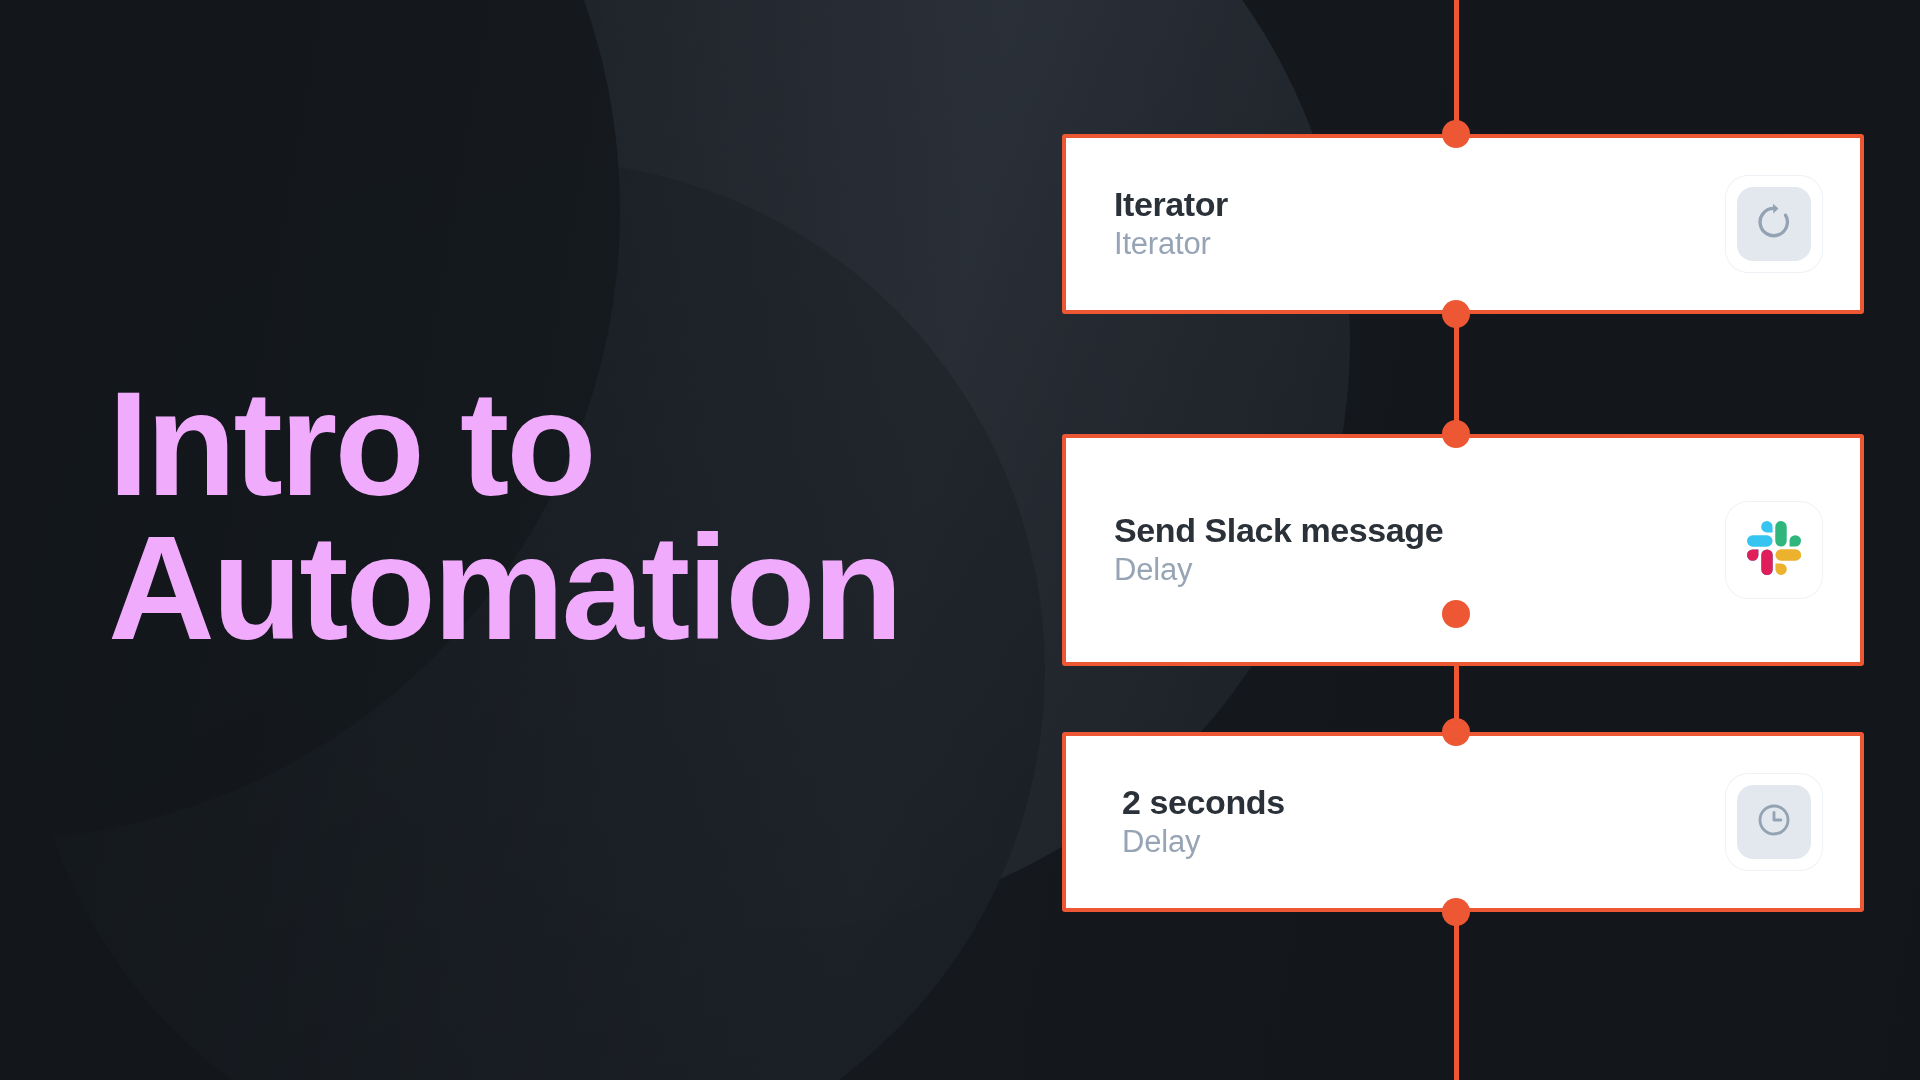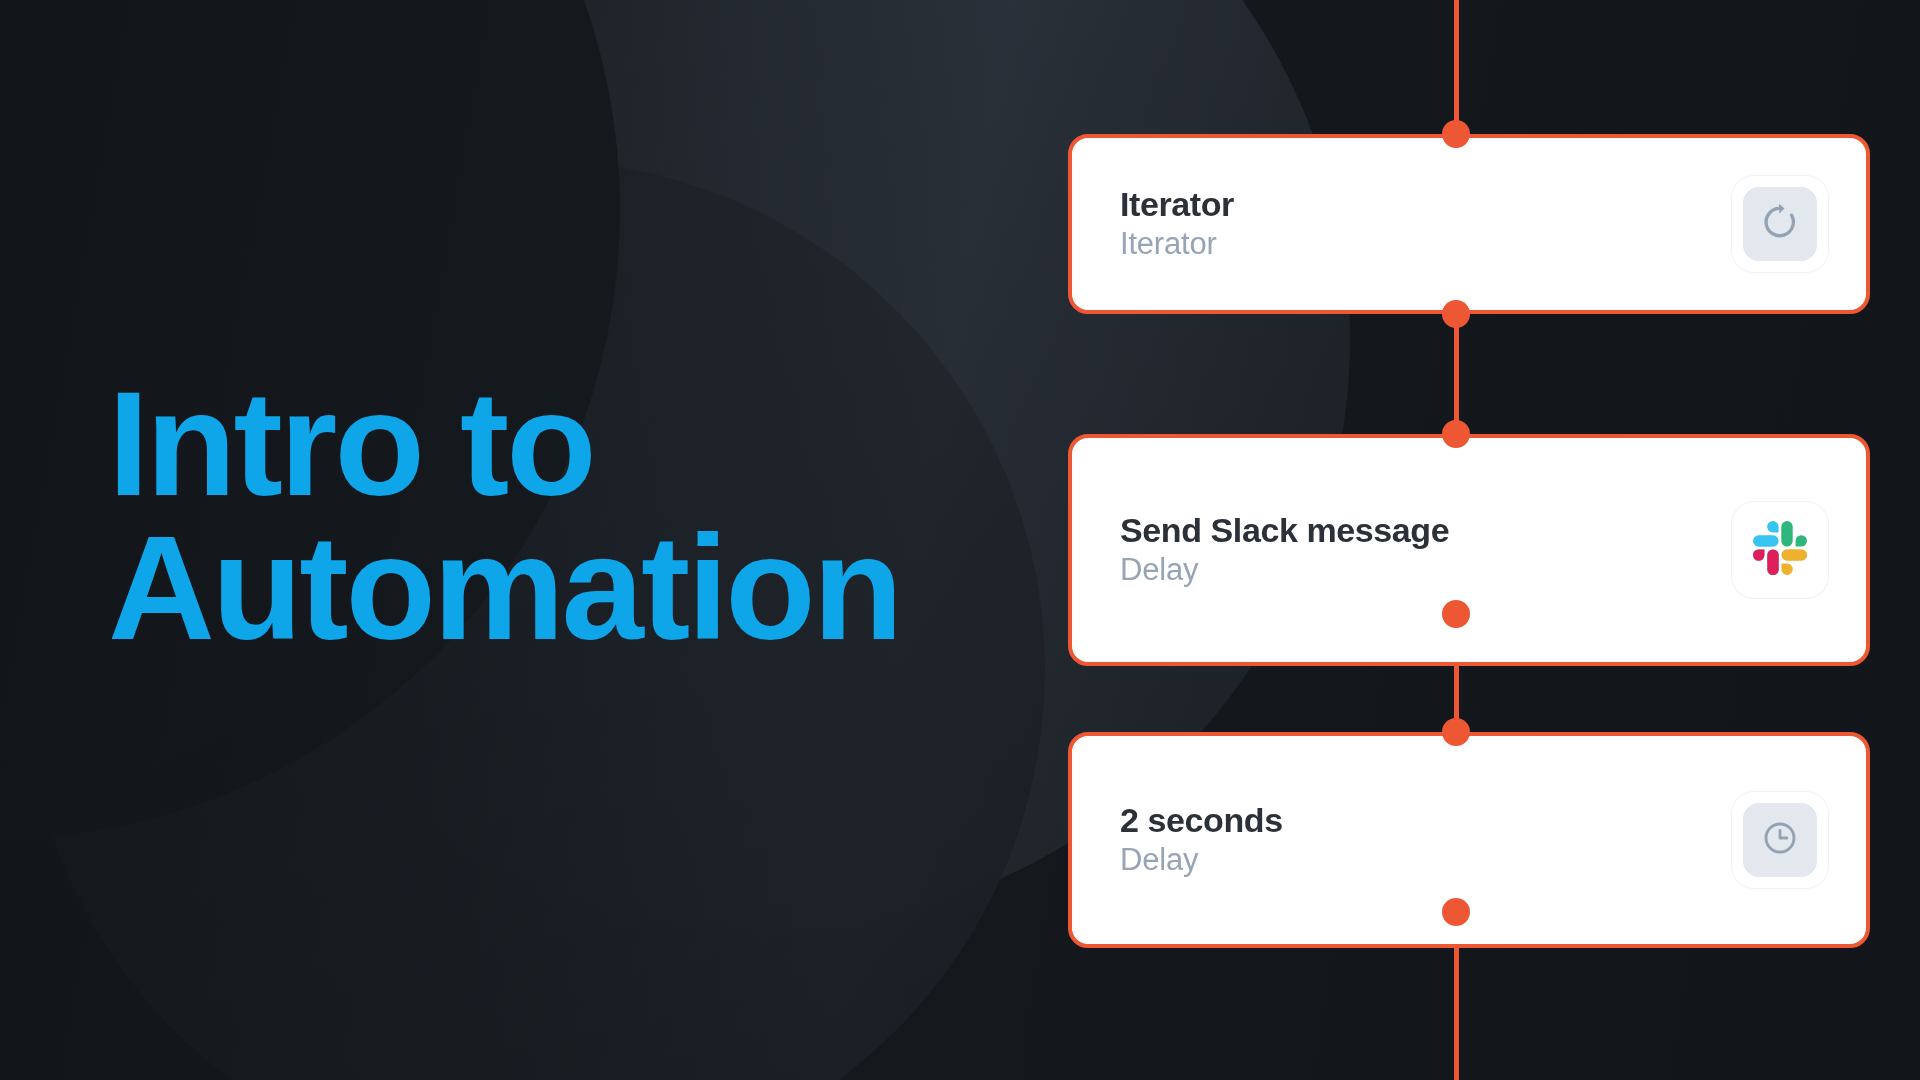--- a/index.html
+++ b/index.html
@@ -45,21 +45,21 @@
   }
 
   
   .hero {
     position:absolute;
     left:108px; top:372px;
     width:900px;
     z-index:6;
   }
   .hero-title {
-    color:#0ea5e9;
+    color:#f0abfc;
     font-size:148px;
     font-weight:700;
     line-height:.97;
     letter-spacing:-3px;
     white-space:pre-line;
   }
 
   
   .flow {
     position:absolute;
@@ -71,29 +71,29 @@
     position:absolute;
     left:401px; top:0;
     width:5px; height:1080px;
     margin-left:-2.5px;
     background:#ee5734;
     z-index:1;
   }
 
   .card {
     position:absolute;
-    left:13px; width:802px;
+    left:7px; width:802px;
     background:#ffffff;
     border:4px solid #ee5734;
-    border-radius:20px;
+    border-radius:3px;
     z-index:2;
   }
   .card-1 { top:134px;  height:180px; }
   .card-2 { top:434px;  height:232px; }
-  .card-3 { top:732px;  height:216px; }
+  .card-3 { top:732px;  height:180px;padding-left:8px; }
 
   .card-inner {
     position:relative;
     height:100%;
     display:flex;
     align-items:center;
     justify-content:space-between;
     padding:0 38px 0 48px;
   }
   .card-text { display:flex; flex-direction:column; gap:2px; }

